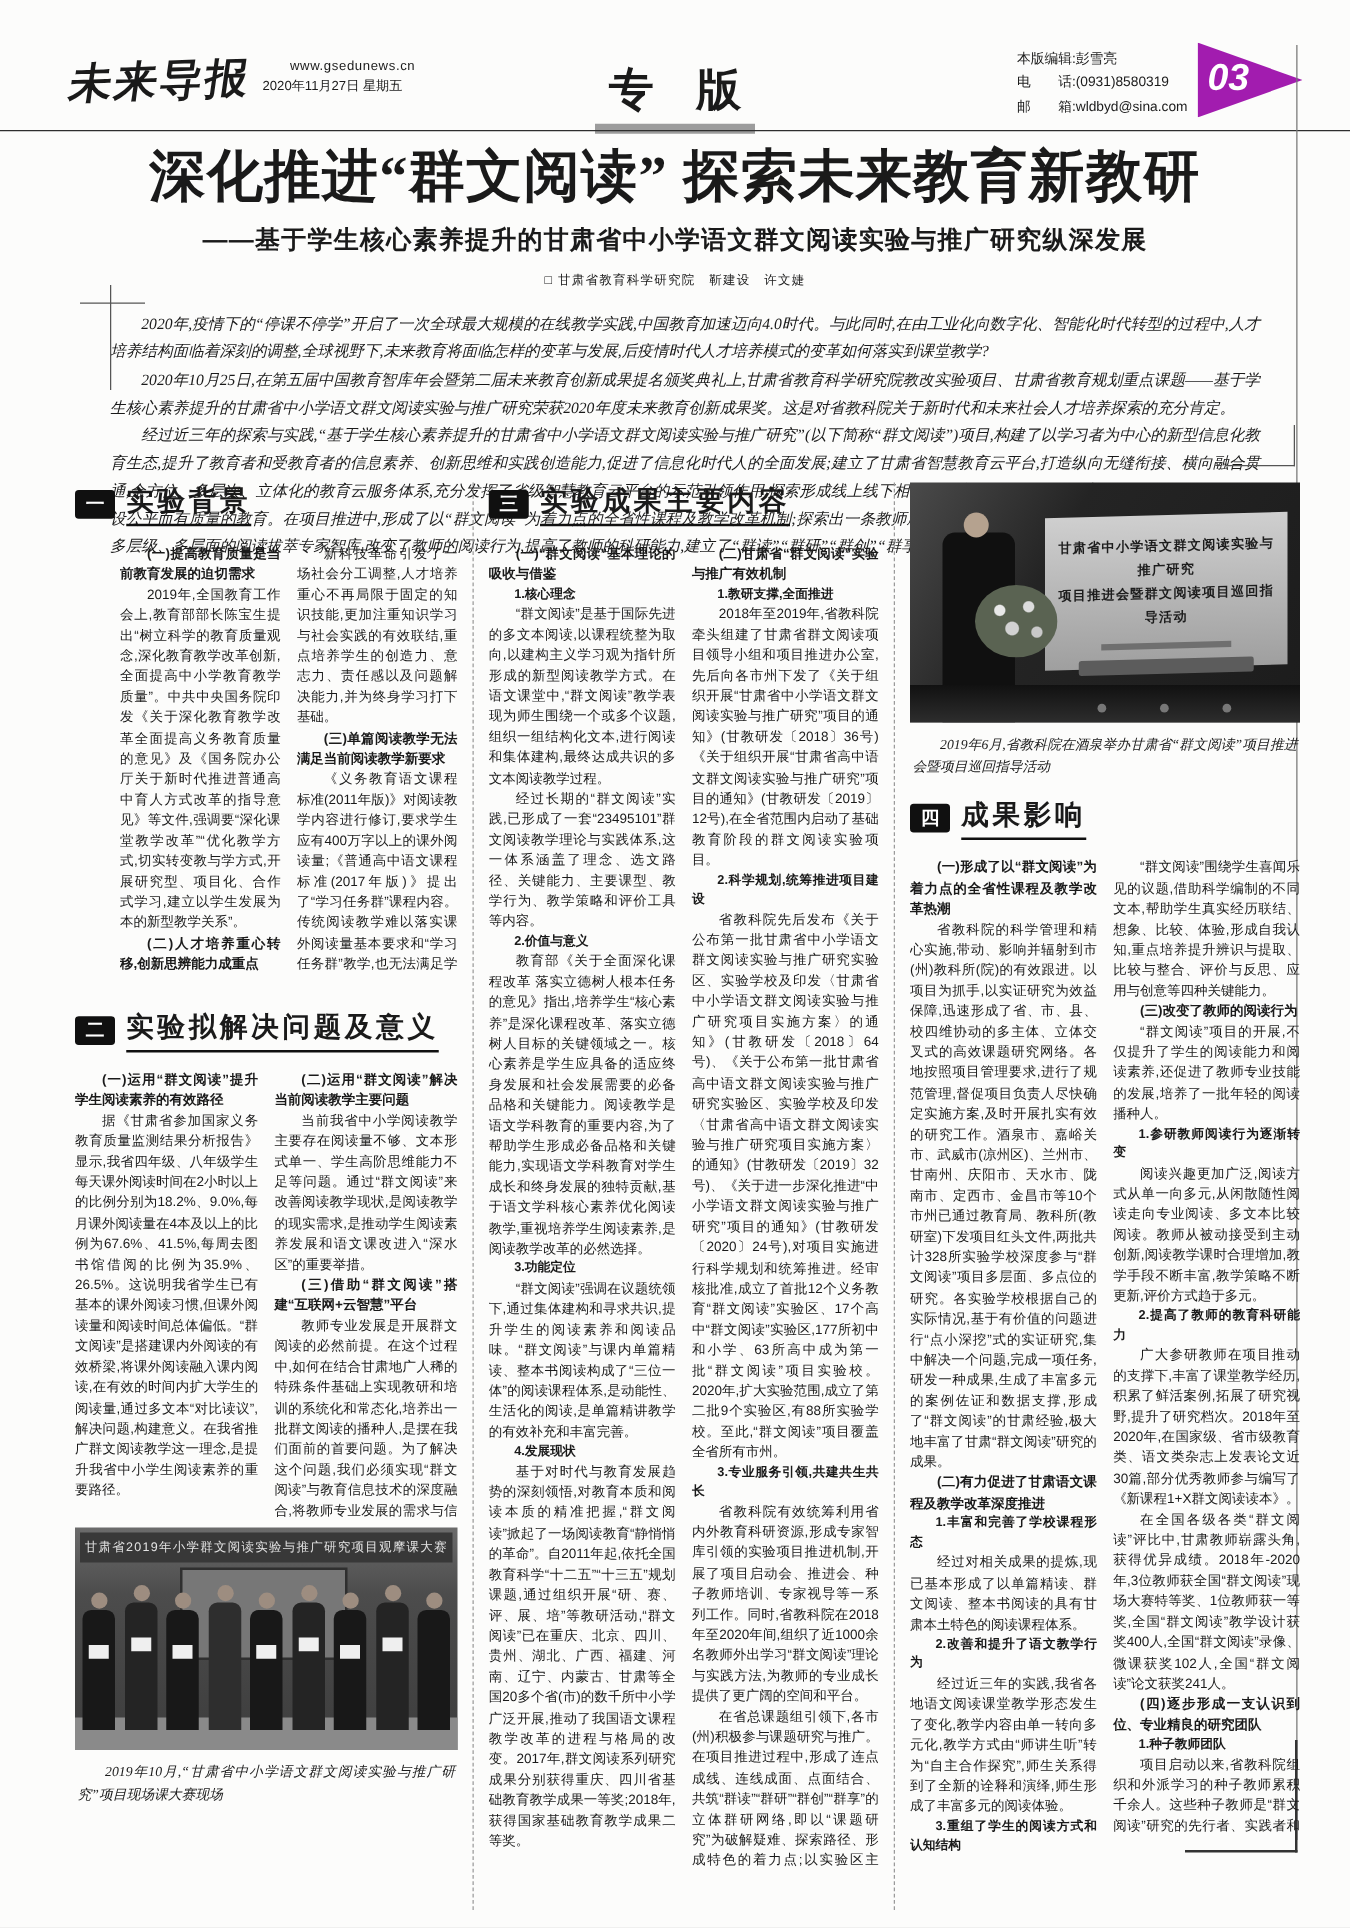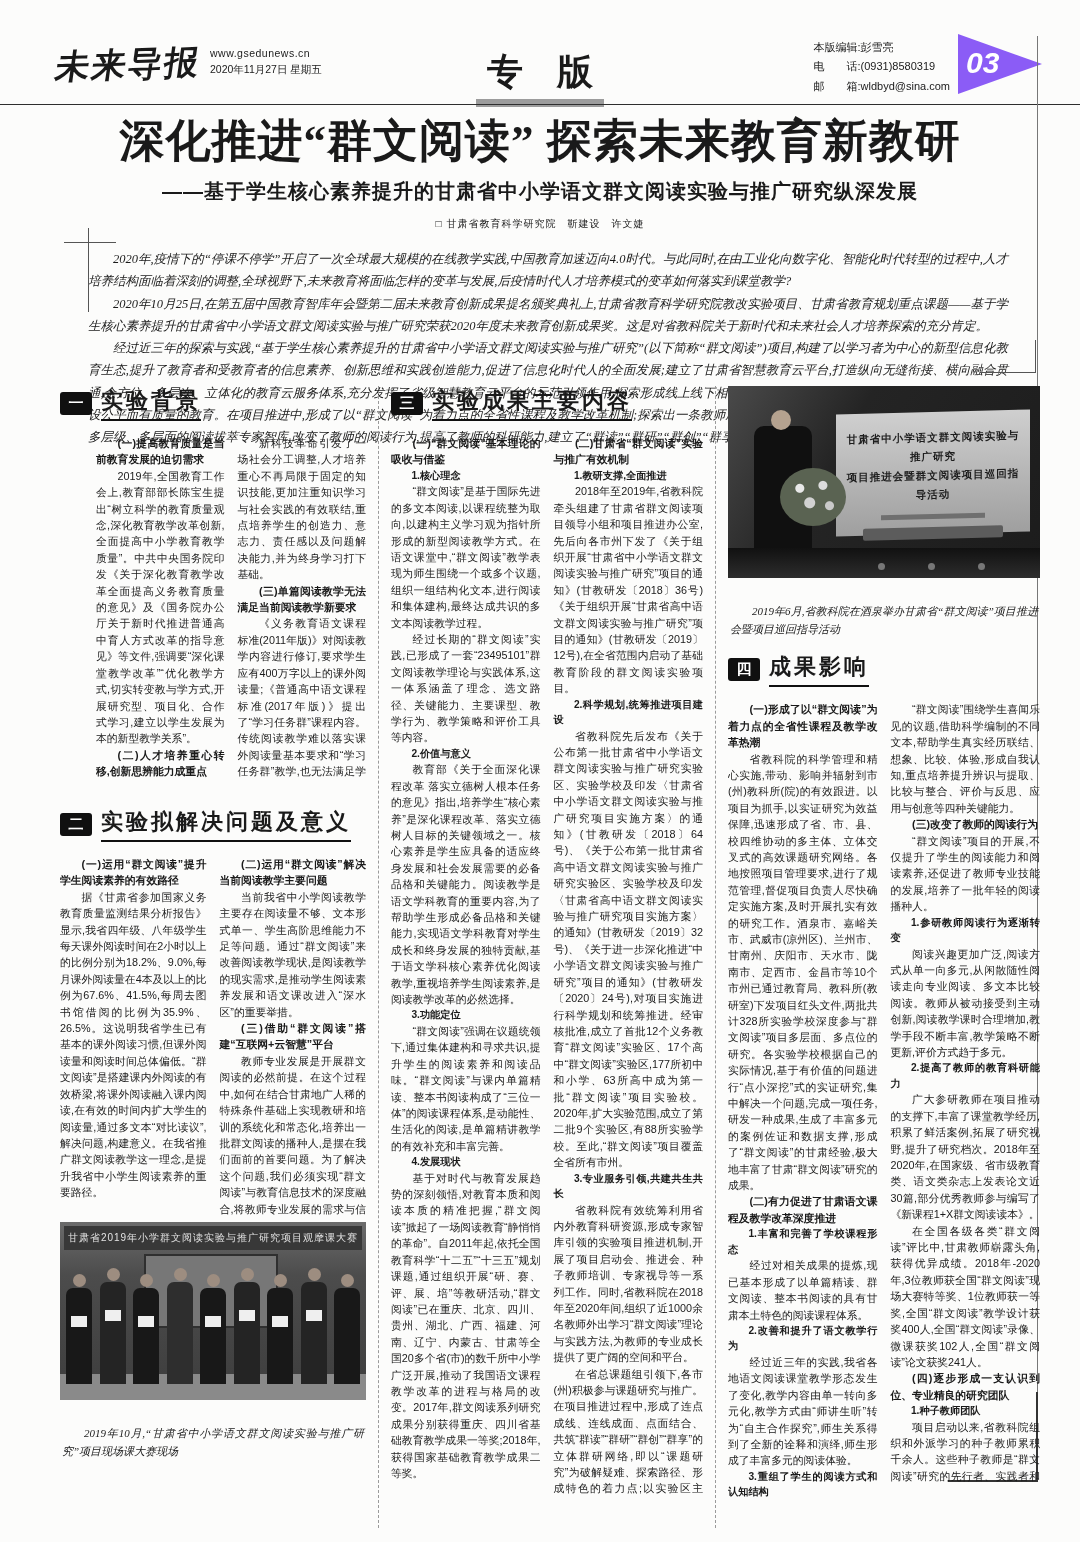--- a/index.html
+++ b/index.html
@@ -4,27 +4,27 @@
 <style>
   html,body{margin:0;padding:0;background:#e8e8e6;}
   .page{position:relative;width:1080px;height:1542px;margin:0 auto;background:#fcfcfb;
         font-family:"Liberation Sans",sans-serif;color:#1a1a1a;overflow:hidden;}
   
   .masthead{position:absolute;top:36px;left:46px;right:46px;height:66px;}
   .mast-left{position:absolute;left:10px;top:6px;display:flex;align-items:flex-start;gap:10px;}
   .logo{font-family:"Liberation Serif",serif;font-weight:bold;font-size:34px;
         transform:skewX(-10deg) rotate(-2deg);letter-spacing:2px;}
   .mast-meta{font-size:10.5px;line-height:1.5;padding-top:4px;}
-  .mast-meta .site{letter-spacing:.5px;}
+  .mast-meta .site{letter-spacing:.5px;margin-left:22px;}
   .edition{position:absolute;left:0;right:0;top:12px;text-align:center;}
   .edition-text{font-family:"Liberation Serif",serif;font-size:36px;font-weight:bold;letter-spacing:34px;
         text-indent:34px;}
   .edition-bar{width:128px;height:8px;background:#9c9c9c;margin:2px auto 0;}
   .mast-right{position:absolute;right:84px;top:2px;font-size:11px;line-height:1.75;}
-  .pagenum{position:absolute;right:-8px;top:-2px;width:84px;height:60px;background:#8b5cf6;
+  .pagenum{position:absolute;right:-8px;top:-2px;width:84px;height:60px;background:#a21caf;
         clip-path:polygon(0 0,100% 50%,0 100%);color:#fff;}
   .pagenum span{position:absolute;left:8px;top:12px;font-size:30px;font-weight:bold;font-style:italic;}
   .mast-rule{position:absolute;top:104px;left:0;width:100%;border-top:1.5px solid #2e2e2e;}
   
   .headline{position:absolute;top:116px;left:60px;right:60px;text-align:center;}
   .headline h1{margin:0;font-family:"Liberation Serif",serif;font-size:45px;font-weight:900;
         letter-spacing:1px;line-height:1.15;}
   .headline h2{margin:10px 0 0;font-size:20px;font-weight:bold;letter-spacing:1px;}
   .byline{margin-top:12px;font-size:10px;letter-spacing:1px;}
   
@@ -52,21 +52,21 @@
   .sec-body{columns:2;column-gap:13px;column-fill:auto;overflow:hidden;
         font-size:10.8px;line-height:1.52;text-align:justify;}
   .s1-body{height:356px;margin-bottom:16px;margin-left:36px;}
   .s2-body{height:366px;}
   .s3-body{height:1064px;}
   .s4-body{height:806px;}
   .para{margin:0;text-indent:2em;}
   .para-h{font-weight:bold;}
   .para-s{font-weight:bold;font-size:10.2px;}
   .caption{font-family:"Liberation Serif",serif;font-style:italic;font-size:11px;line-height:1.65;
-        text-indent:2em;text-align:justify;margin:24px 2px 0;}
+        text-indent:2em;text-align:justify;margin:9px 2px 0;}
   
   .photo1{position:relative;width:100%;height:178px;background:linear-gradient(#6b6b6b,#4c4c4c 30%,#3d3d3d);overflow:hidden;}
   .photo1 .banner{position:absolute;top:4px;left:4px;right:4px;height:24px;background:#383838;
         color:#e3e3e3;font-size:10px;letter-spacing:1px;display:flex;align-items:center;
         justify-content:center;white-space:nowrap;overflow:hidden;}
   .photo1 .screen{position:absolute;top:34px;left:86px;width:130px;height:70px;background:#777;box-shadow:0 0 0 2px #2f2f2f;}
   .photo1 .floor{position:absolute;bottom:0;left:0;right:0;height:26px;background:#8a8a8a;}
   .people{position:absolute;bottom:16px;left:6px;right:6px;height:110px;display:flex;
         justify-content:space-between;align-items:flex-end;}
   .person{position:relative;width:26px;height:96px;background:#181818;border-radius:7px 7px 0 0;}

